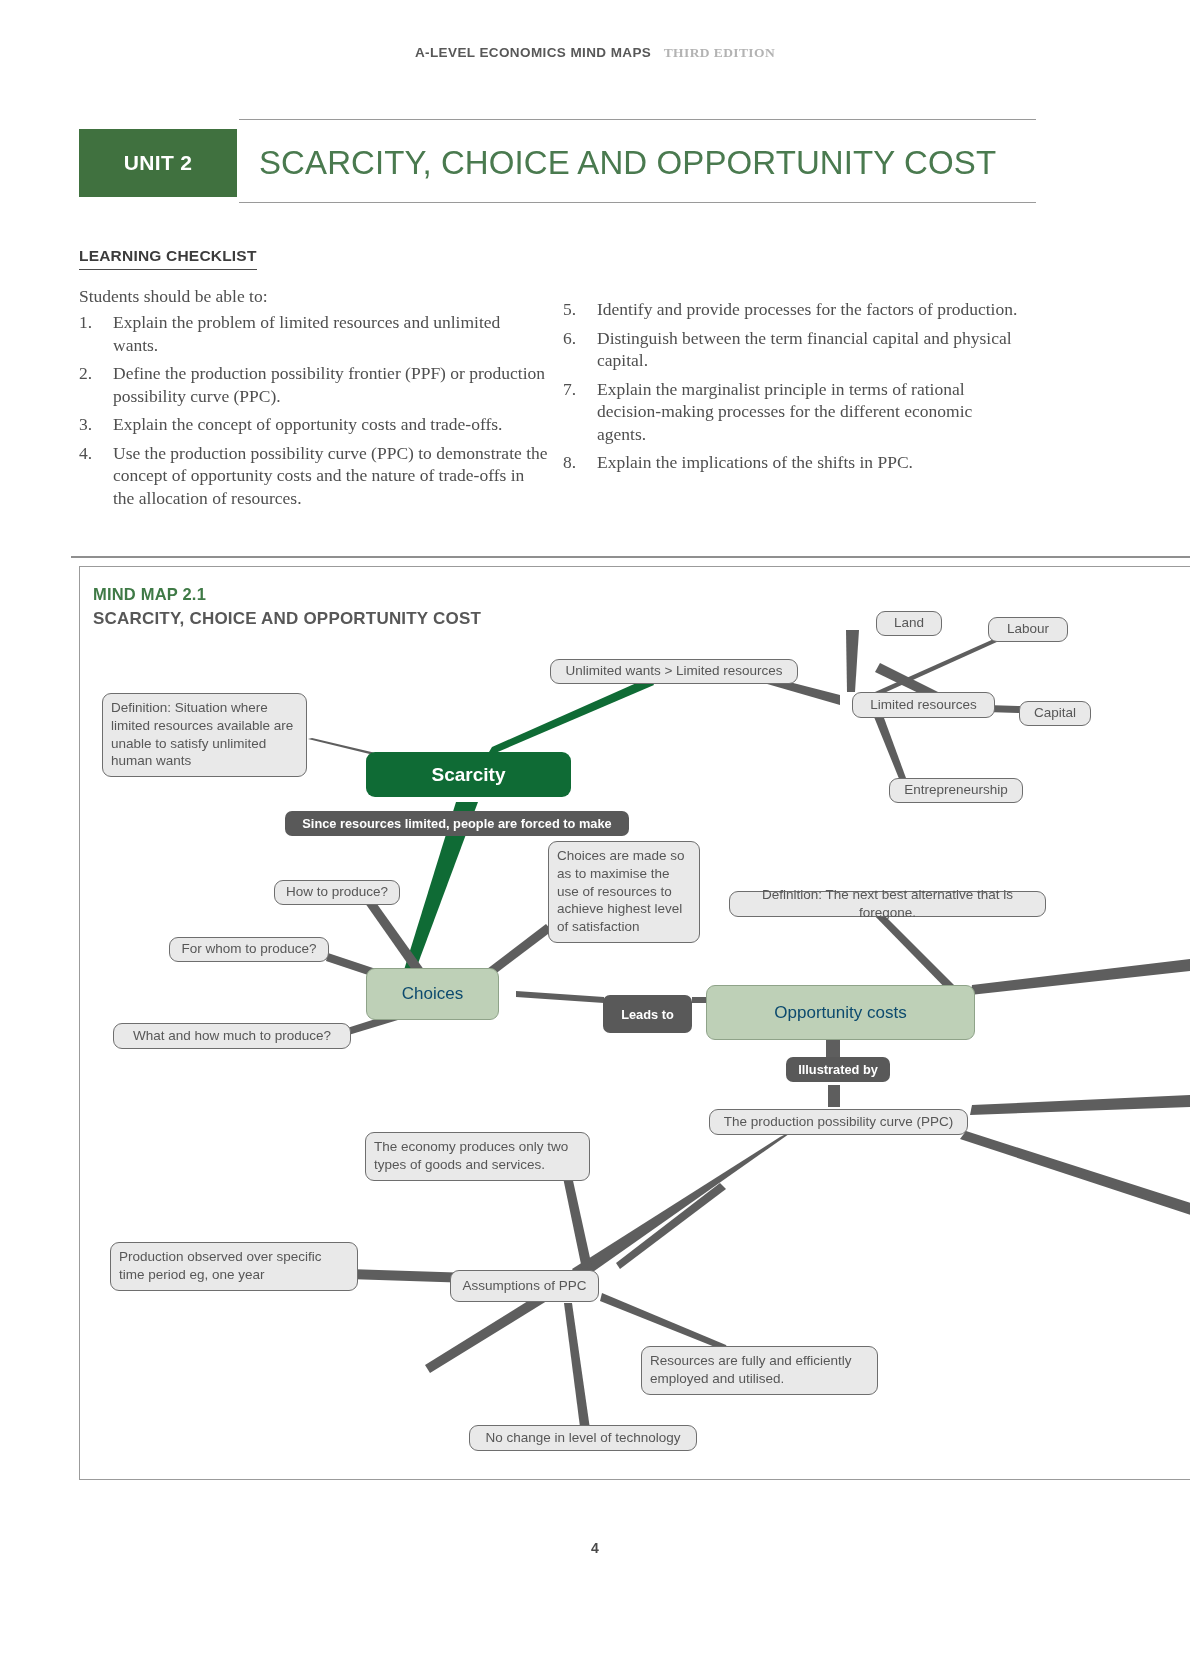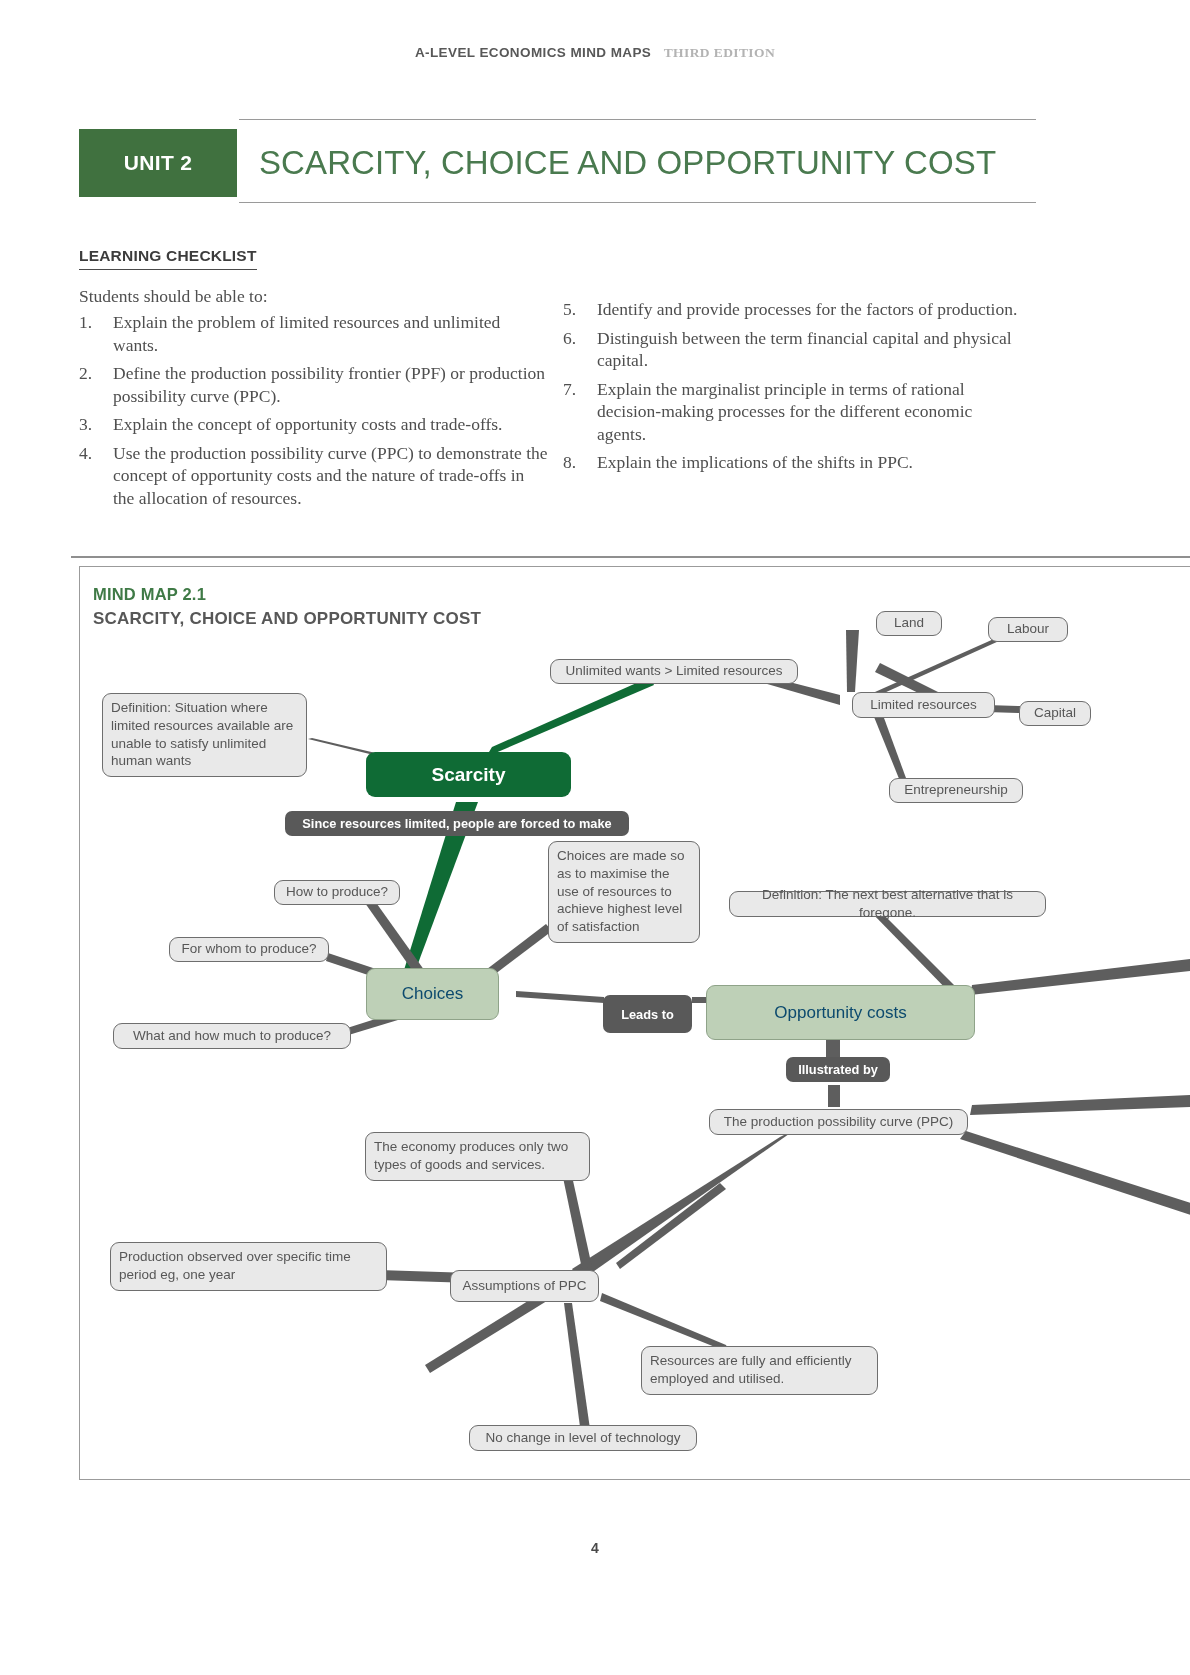--- a/index.html
+++ b/index.html
@@ -385,20 +385,20 @@
 
   <div class="node n-box n-center" style="left:649px; top:324px; width:317px; height:26px;">Definition: The next best alternative that is foregone.</div>
 
   <div class="node n-branch" style="left:626px; top:418px; width:269px; height:55px;">Opportunity costs</div>
 
   <div class="node n-pill" style="left:706px; top:490px; width:104px; height:25px;">Illustrated by</div>
 
   <div class="node n-box n-center" style="left:629px; top:542px; width:259px; height:26px;">The production possibility curve (PPC)</div>
 
   <div class="node n-box" style="left:285px; top:565px; width:225px;">The economy produces only two types of goods and services.</div>
-  <div class="node n-box" style="left:30px; top:675px; width:277px;">Production observed over specific time period eg, one year</div>
+  <div class="node n-box" style="left:30px; top:675px; width:248px;">Production observed over specific time period eg, one year</div>
   <div class="node n-box n-center" style="left:370px; top:703px; width:149px; height:32px;">Assumptions of PPC</div>
   <div class="node n-box" style="left:561px; top:779px; width:237px;">Resources are fully and efficiently employed and utilised.</div>
   <div class="node n-box n-center" style="left:389px; top:858px; width:228px; height:26px;">No change in level of technology</div>
 
 </div>
 
 <div class="page-num">4</div>
 
 </body></html>

